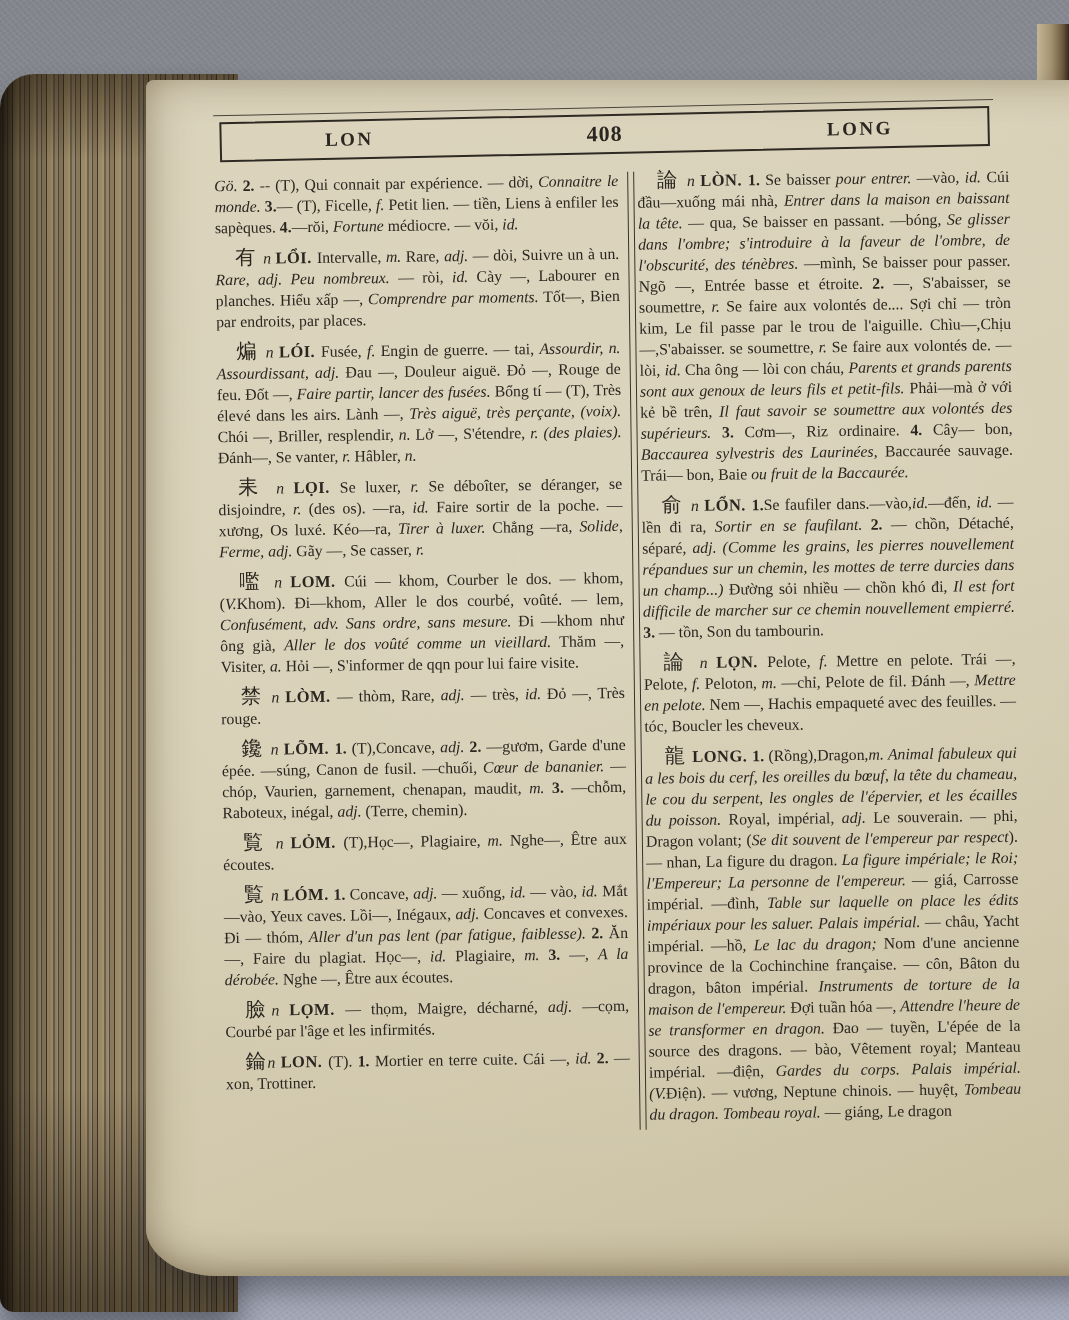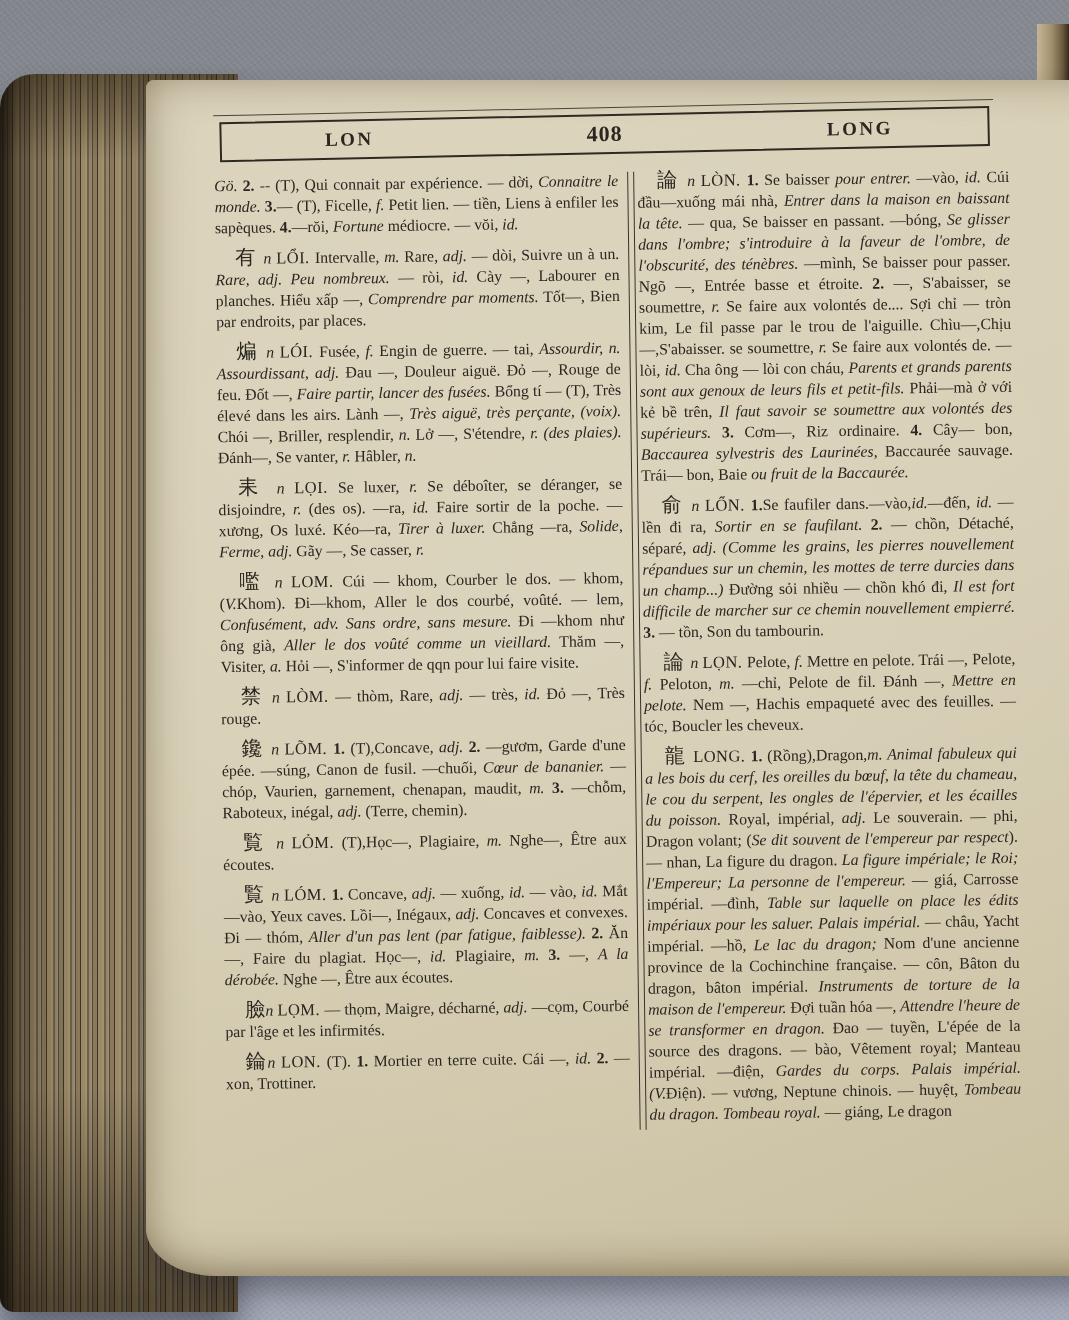--- a/index.html
+++ b/index.html
@@ -76,21 +76,21 @@
   .col-left{ width:404px; }
   .divider{
     width:5px;margin:2px 3px 4px 9px;
     border-left:1.6px solid #38332a;border-right:1.6px solid #38332a;
   }
   .col-right{ width:372px; }
   .entry{ margin:0 0 9px 0;text-indent:20px; }
   .entry.noindent{ text-indent:0; }
   .r-i{ font-style:italic; }
   .r-b{ font-weight:bold; }
-  .r-h{ font-weight:normal;font-size:1.05em;letter-spacing:.4px; }
+  .r-h{ font-weight:bold;font-size:1.05em;letter-spacing:.4px; }
   .r-c{ font-family:"DejaVu Sans",sans-serif;font-size:1.28em;line-height:1; }
 </style>
 </head>
 <body>
 
 <div class="desk-texture"></div>
 <div class="book-edge"></div>
 <div class="gutter-page"></div>
 
 <div class="page">

